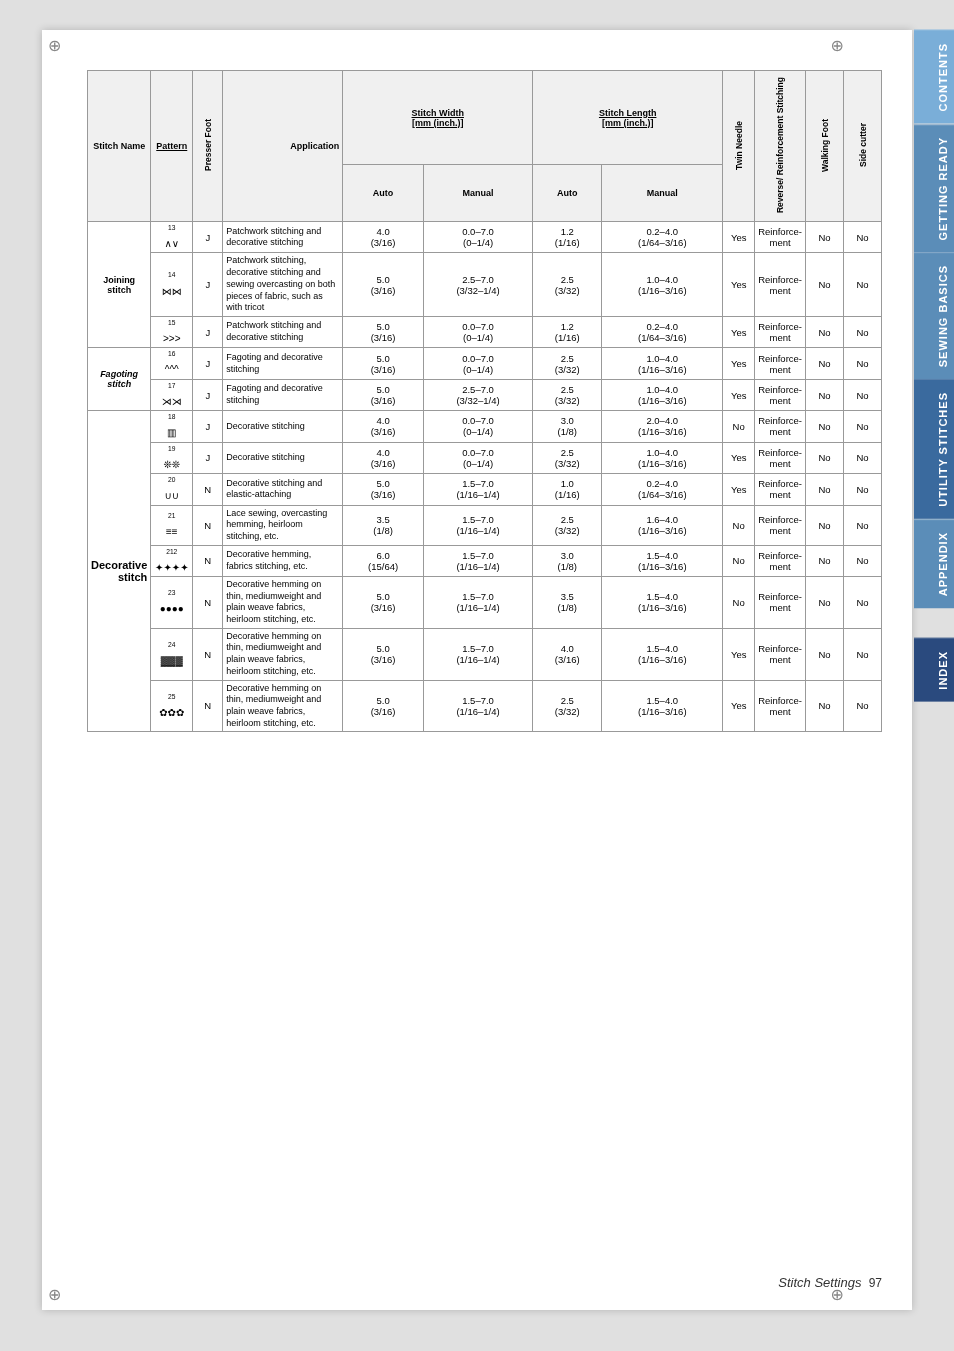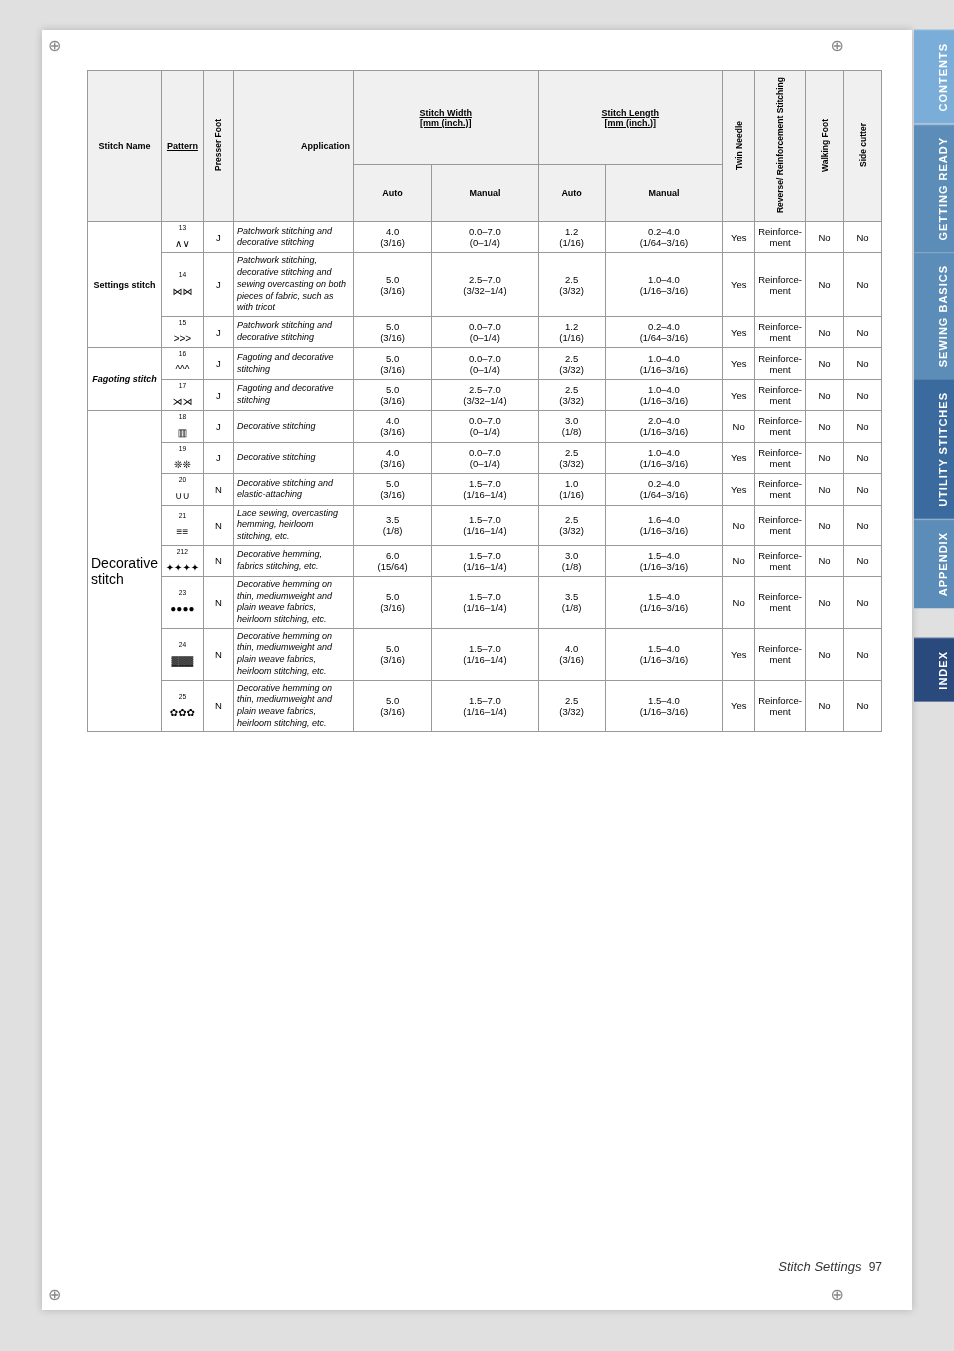--- a/index.html
+++ b/index.html
@@ -94,37 +94,36 @@
     .stitch-table .header-main th {
       background: #f0f0f0;
       font-weight: bold;
       font-size: 9px;
     }
 
     .stitch-table .application-col {
       text-align: left;
       font-size: 9px;
       line-height: 1.3;
-      font-style: italic;
     }
 
     
     .rotate-header {
       writing-mode: vertical-rl;
       transform: rotate(180deg);
       font-size: 8.5px;
       font-weight: bold;
       white-space: nowrap;
       padding: 4px 2px;
     }
 
     
     .footer {
       position: absolute;
-      bottom: 36px;
+      bottom: 20px;
       right: 30px;
       font-style: italic;
       font-size: 13px;
       color: #333;
     }
 
     .page-num {
       font-style: normal;
       font-size: 12px;
     }
@@ -188,21 +187,21 @@
         </tr>
         <tr class="header-main">
           <th>Auto</th>
           <th>Manual</th>
           <th>Auto</th>
           <th>Manual</th>
         </tr>
       </thead>
       <tbody id="table-body">
       <tr>
-            <td rowspan="3" style="font-weight: bold; font-size: 9px; text-align: center;">Settings stitch</td>
+            <td rowspan="3" style="font-weight: bold; font-size: 9px; text-align: center;">Joining stitch</td>
             <td style="font-size: 8px; line-height: 1.3;"><sup>13</sup><br><span style="font-size:10px">∧∨</span></td>
             <td>J</td>
             <td class="application-col">Patchwork stitching and decorative stitching</td>
             <td>4.0<br>(3/16)</td>
             <td>0.0–7.0<br>(0–1/4)</td>
             <td>1.2<br>(1/16)</td>
             <td>0.2–4.0<br>(1/64–3/16)</td>
             <td>Yes</td>
             <td>Reinforce-<br>ment</td>
             <td>No</td>
@@ -255,21 +254,21 @@
             <td>5.0<br>(3/16)</td>
             <td>2.5–7.0<br>(3/32–1/4)</td>
             <td>2.5<br>(3/32)</td>
             <td>1.0–4.0<br>(1/16–3/16)</td>
             <td>Yes</td>
             <td>Reinforce-<br>ment</td>
             <td>No</td>
             <td>No</td>
           </tr>
           <tr>
-            <td rowspan="8" style="font-weight: normal; font-size: 14px; text-align: left;">Decorative<br>stitch</td>
+            <td rowspan="8" style="font-weight: bold; font-size: 11px; text-align: right;">Decorative<br>stitch</td>
             <td style="font-size: 8px; line-height: 1.3;"><sup>18</sup><br><span style="font-size:10px">▥</span></td>
             <td>J</td>
             <td class="application-col">Decorative stitching</td>
             <td>4.0<br>(3/16)</td>
             <td>0.0–7.0<br>(0–1/4)</td>
             <td>3.0<br>(1/8)</td>
             <td>2.0–4.0<br>(1/16–3/16)</td>
             <td>No</td>
             <td>Reinforce-<br>ment</td>
             <td>No</td>

